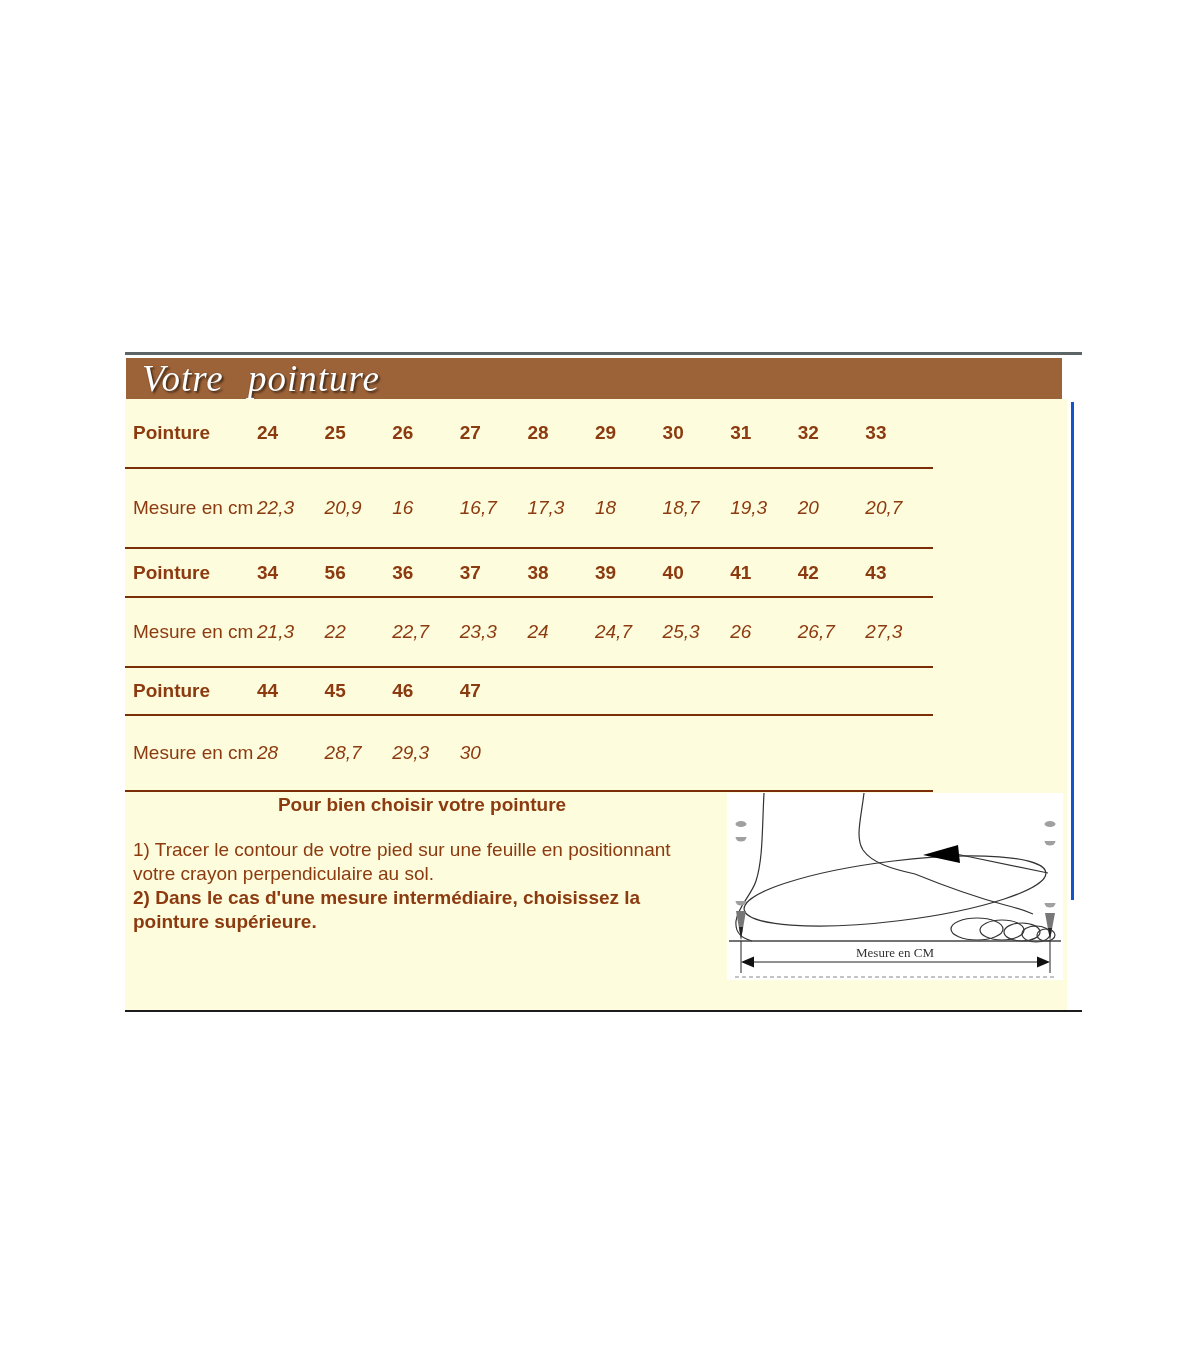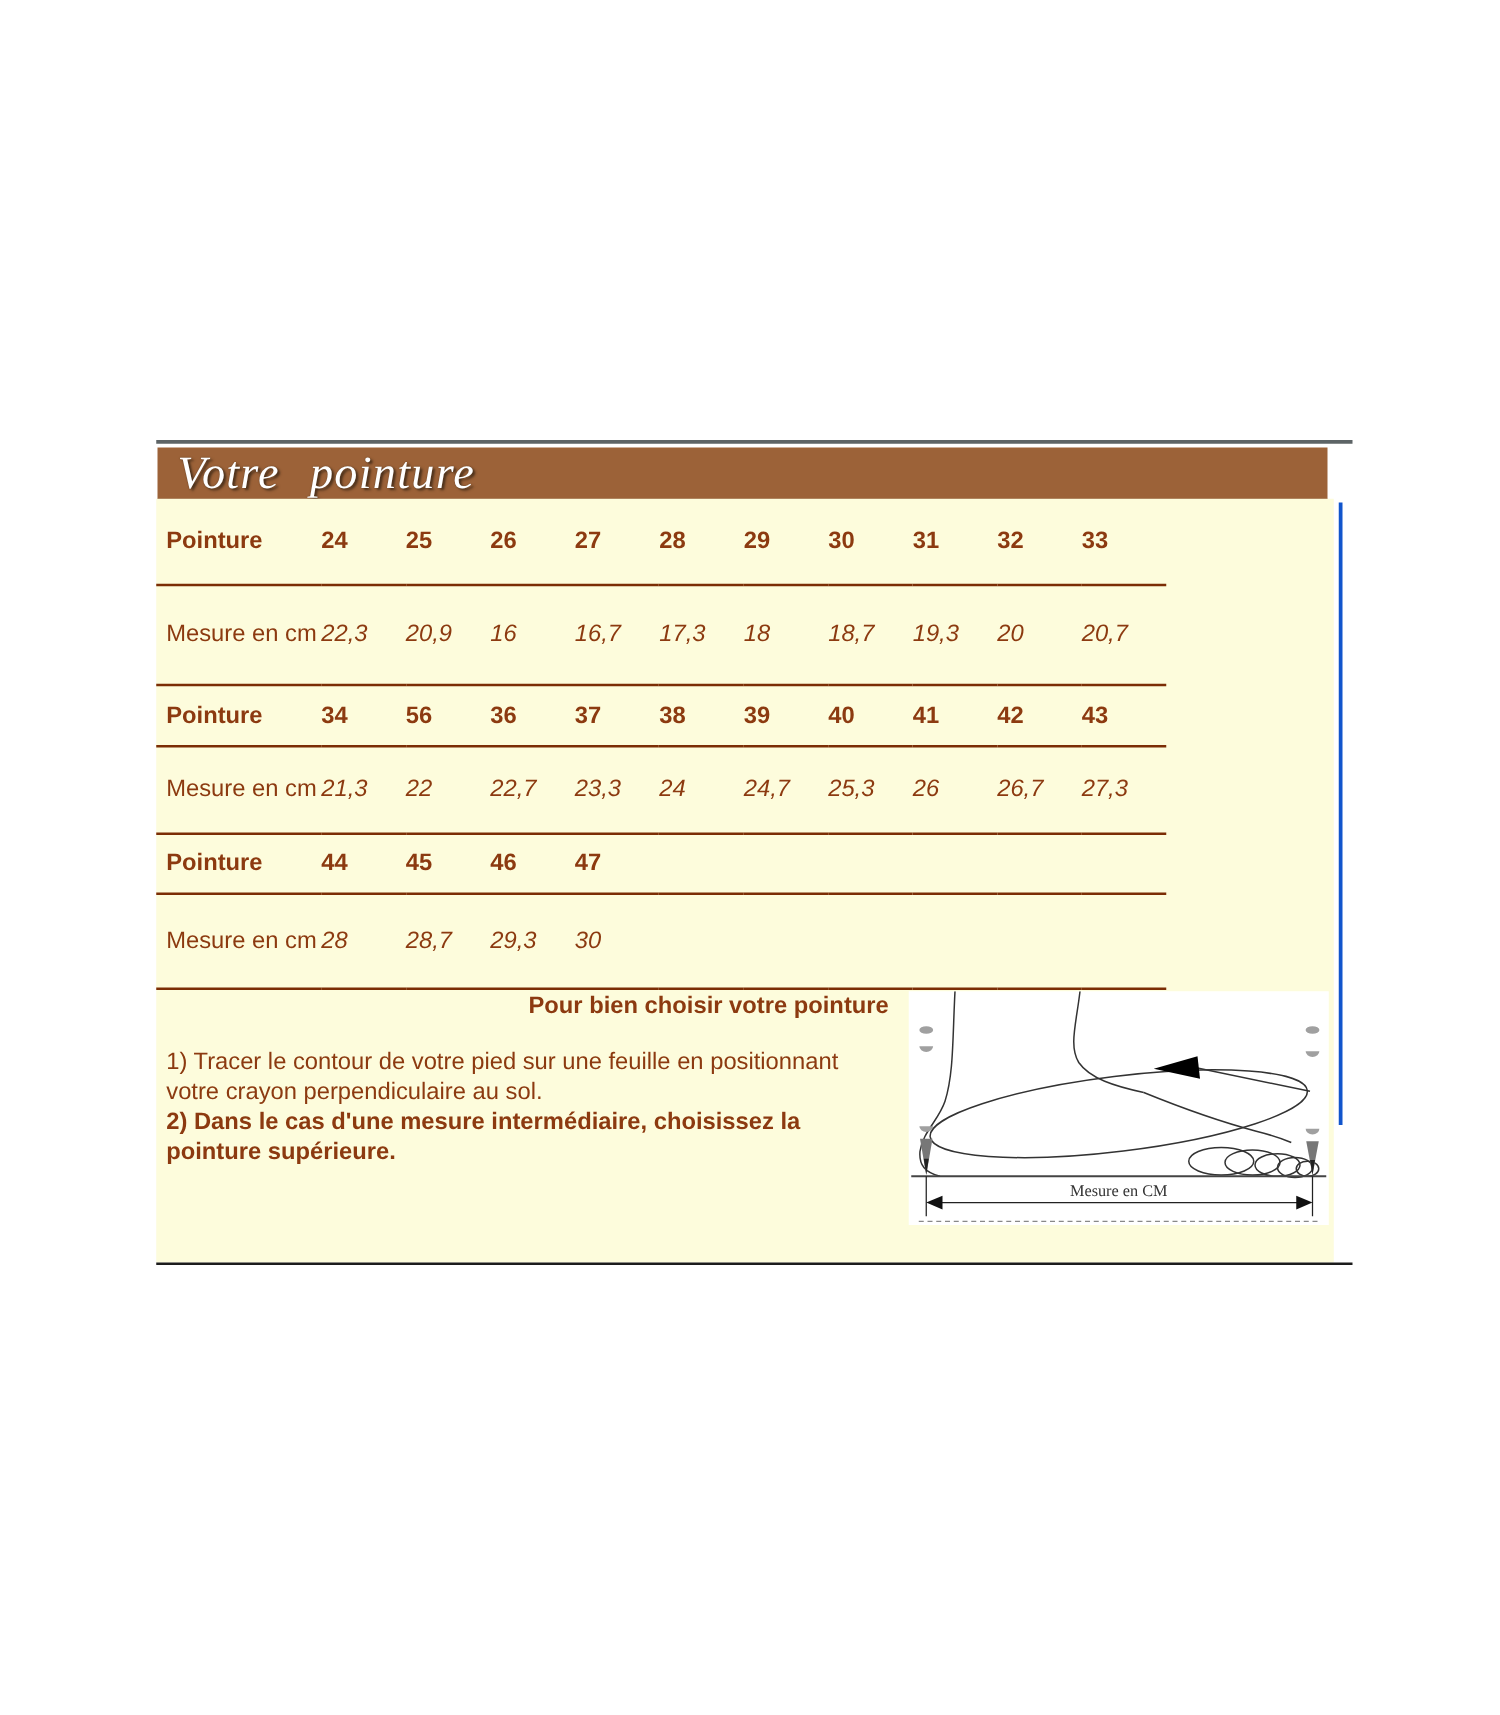--- a/index.html
+++ b/index.html
@@ -21,21 +21,21 @@
   table.size-table{position:absolute;left:125px;top:399px;width:808px;border-collapse:collapse;
              table-layout:fixed;color:#8c3a10;font-size:19px;}
   table.size-table td{border-bottom:2px solid #7b2d05;vertical-align:middle;padding:0;}
   table.size-table td.lbl{text-align:left;padding-left:8px;line-height:1.15;}
   table.size-table td.val{text-align:left;}
   tr.pointure td{font-weight:bold;}
   tr.mesure td.val{font-style:italic;}
   tr.r0{height:69px;} tr.r1{height:80px;} tr.r2{height:49px;}
   tr.r3{height:70px;} tr.r4{height:48px;} tr.r5{height:76px;}
 
-  .guide-heading{position:absolute;left:133px;top:794px;width:578px;text-align:right;
+  .guide-heading{position:absolute;left:133px;top:794px;width:578px;text-align:center;
              font-weight:bold;font-size:19px;color:#8c3a10;}
   .guide-steps{position:absolute;left:133px;top:838px;width:585px;font-size:19px;
              line-height:24px;color:#8c3a10;}
   .guide-steps .step.bold{font-weight:bold;}
 
   .foot-figure{position:absolute;left:727px;top:793px;width:336px;height:187px;background:#ffffff;}
 </style>
 </head>
 <body>
 

